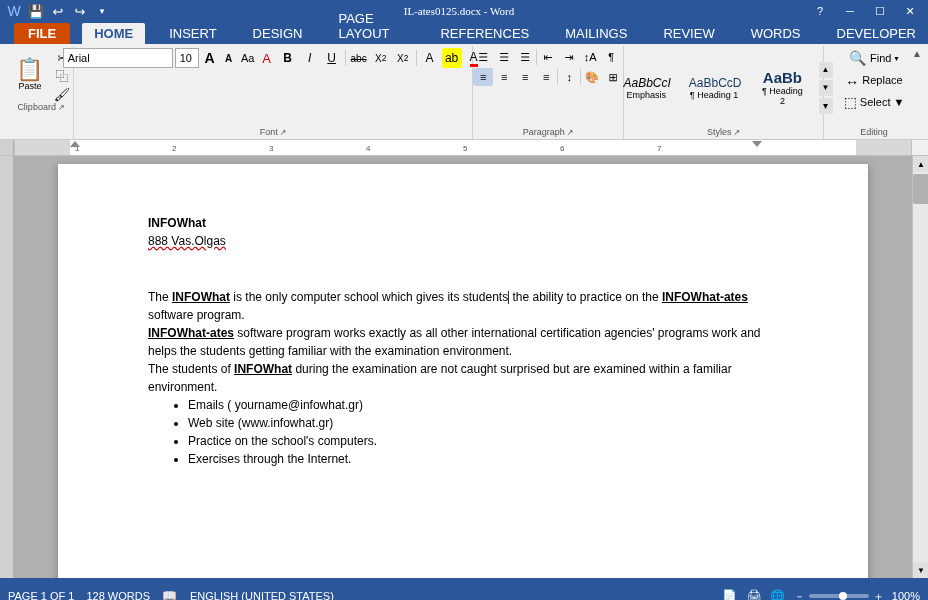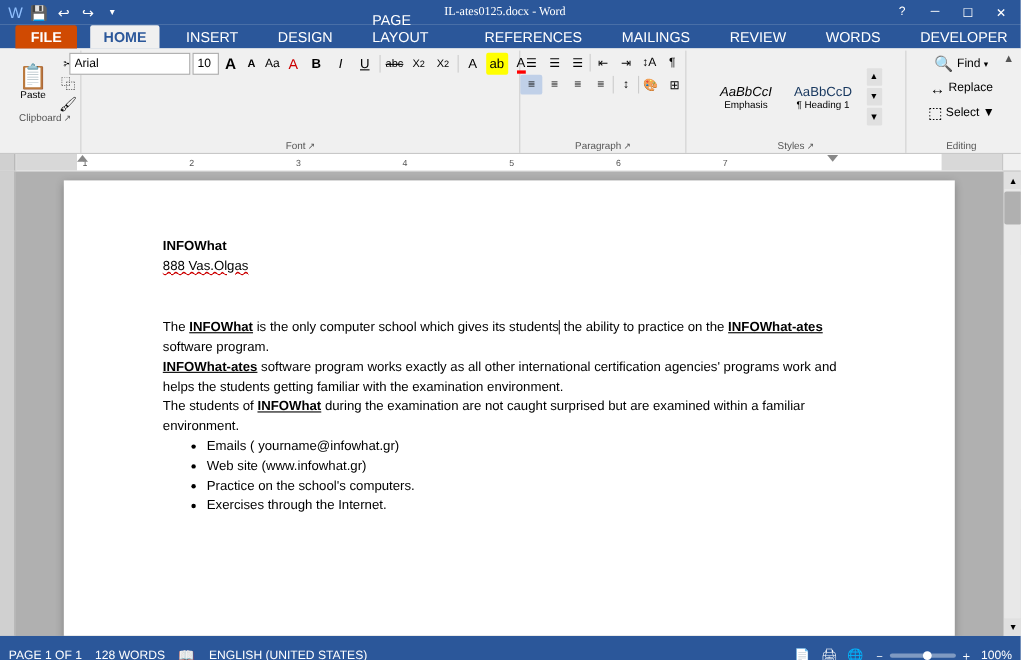--- a/index.html
+++ b/index.html
@@ -337,20 +337,24 @@
   <div class="ribbon-group styles-group">
     <div class="ribbon-group-content" style="gap:2px;align-items:center;">
       <div class="style-item">
         <div style="font-style:italic;font-size:12px;">AaBbCcI</div>
         <div style="font-size:9px;">Emphasis</div>
       </div>
       <div class="style-item">
         <div style="color:#17375e;font-size:12px;">AaBbCcD</div>
         <div style="font-size:9px;">¶ Heading 1</div>
       </div>
+      <div class="style-item">
+        <div style="color:#17375e;font-size:15px;font-weight:bold;">AaBb</div>
+        <div style="font-size:9px;">¶ Heading 2</div>
+      </div>
       <div style="display:flex;flex-direction:column;gap:2px;margin-left:2px;">
         <div class="styles-scroll-btn">▲</div>
         <div class="styles-scroll-btn">▼</div>
         <div class="styles-scroll-btn" style="font-size:10px;">▾</div>
       </div>
     </div>
     <div class="ribbon-group-bottom-label">
       <span>Styles</span>
         <span class="expand-arrow">↗</span>
     </div>

